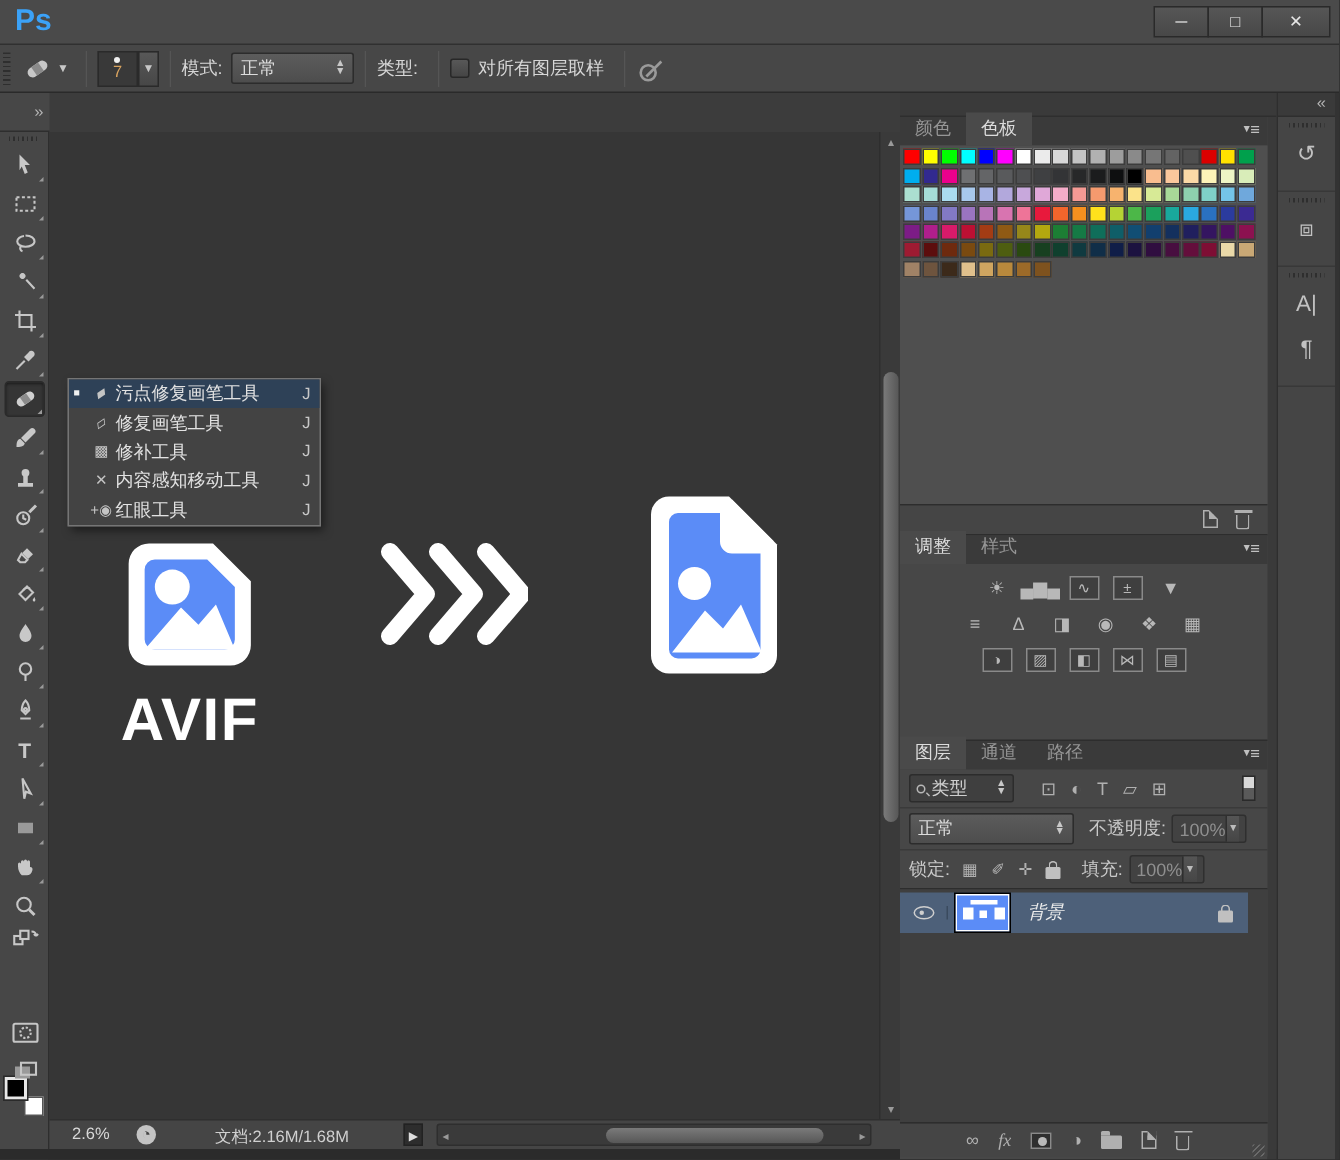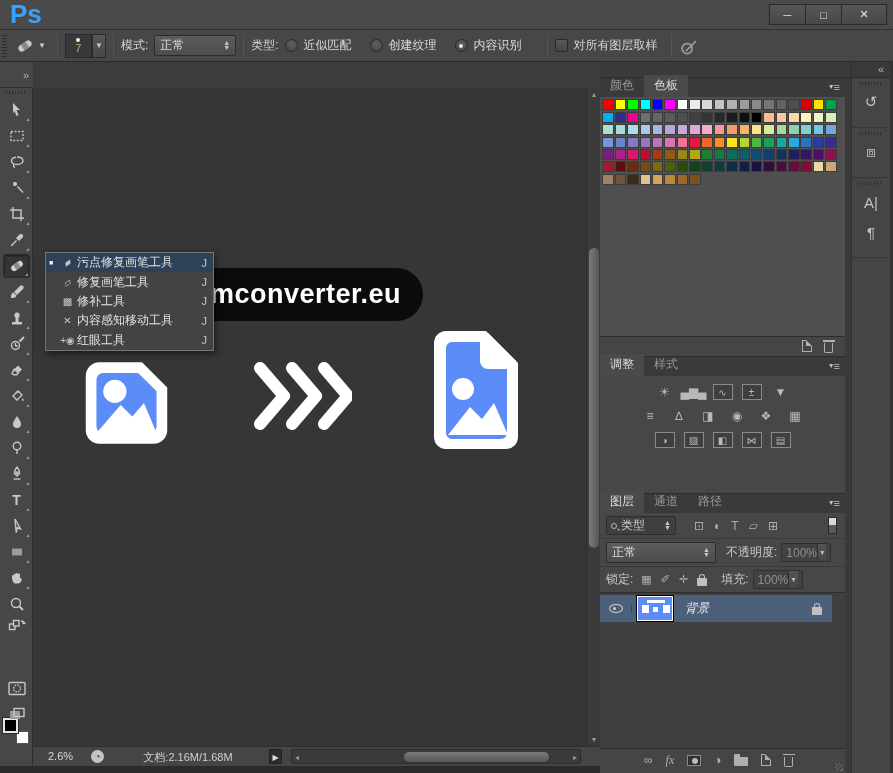--- a/index.html
+++ b/index.html
@@ -2,21 +2,21 @@
 <html><head>
 <meta charset="utf-8">
 <style>
   html,body{margin:0;padding:0;background:#2b2b2b;}
   *{box-sizing:border-box;font-family:"Liberation Sans","DejaVu Sans",sans-serif;}
   .app{position:relative;width:893px;height:773px;background:#3c3c3c;overflow:hidden;color:#dcdcdc;font-size:12px;}
   .abs{position:absolute;}
 
   
   #menubar{left:0;top:0;width:893px;height:30px;background:#4a4a4a;border-bottom:1px solid #303030;display:flex;align-items:center;}
-  #ps-logo{color:#3ba2f8;font-weight:bold;font-size:26px;margin:0 16px 0 10px;letter-spacing:0;}
+  #ps-logo{color:#3ba2f8;font-weight:bold;font-size:20px;margin:0 16px 0 10px;letter-spacing:0;}
   .menu-item{color:#e4e4e4;font-size:13px;padding:0 9px;line-height:30px;cursor:default;}
   #win-controls{position:absolute;right:6px;top:4px;display:flex;}
   .win-btn{width:37px;height:21px;border:1px solid #2a2a2a;background:linear-gradient(#565656,#484848);color:#e6e6e6;
            display:flex;align-items:center;justify-content:center;font-size:11px;margin-left:-1px;}
   .win-btn.close{width:46px;}
 
   
   #optionsbar{left:0;top:30px;width:893px;height:32px;background:#474747;border-bottom:1px solid #2a2a2a;display:flex;align-items:center;}
   .grip-v{width:5px;height:22px;margin:0 4px 0 2px;background:repeating-linear-gradient(#2e2e2e 0 1px,transparent 1px 3px);}
   .osep{width:1px;height:24px;background:#3a3a3a;border-right:1px solid #555;margin:0 7px;}
@@ -196,34 +196,20 @@
     <span class="opt-label">模式:</span>
     <span class="ps-select" style="width:82px">
       <span>正常</span>
       <span class="updown">
           <span>▲</span>
           <span>▼</span>
         </span>
     </span>
     <span class="osep"></span>
     <span class="opt-label">类型:</span>
-    <span id="type-radios" style="display:flex;align-items:center">
-        <span class="radio-opt">
-          <span class="radio-circle"></span>
-          <span>近似匹配</span>
-        </span>
-        <span class="radio-opt">
-          <span class="radio-circle"></span>
-          <span>创建纹理</span>
-        </span>
-        <span class="radio-opt">
-          <span class="radio-circle sel"></span>
-          <span>内容识别</span>
-        </span>
-      </span>
     <span class="osep"></span>
     <span class="checkbox"></span>
     <span class="opt-label">对所有图层取样</span>
     <span class="osep"></span>
     <svg class="ticon" width="20" height="20" viewBox="0 0 16 16">
       <circle cx="6.5" cy="10" r="4" stroke="#9a9a9a"></circle>
         <path d="M5,11.5 L13,3.5 l1,1 -8,8 z" fill="#9a9a9a" stroke="none"></path>
     </svg>
   </div>
 
@@ -368,30 +354,28 @@
     <div class="tool" style="top:614px">
         <svg class="ticon" width="18" height="15" viewBox="0 0 18 15">
           <rect x="2" y="4" width="10" height="8" fill="#9a9a9a" stroke="none"></rect>
           <rect x="6" y="1.5" width="10" height="8"></rect>
         </svg>
       </div>
   </div>
 
   <div id="canvas" class="abs">
     <div id="doc-image">
-      <div id="pill">
-        <span id="pill-text">mconverter.eu</span>
-      </div>
 
       <svg class="abs" style="left:33px;top:113px" width="97" height="100" viewBox="0 0 100 100">
         <path d="M20,8 H66 L92,34 V78 a14,14 0 0 1 -14,14 H22 a14,14 0 0 1 -14,-14 V22 a14,14 0 0 1 14,-14 z" fill="#fff"></path>
         <path d="M24,19 H62 L81,38 V74 a7,7 0 0 1 -7,7 H26 a7,7 0 0 1 -7,-7 V26 a7,7 0 0 1 7,-7 z" fill="#5b8cf7"></path>
         <circle cx="38" cy="38" r="12" fill="#fff"></circle>
         <path d="M19,81 L44,52 L56,64 L68,50 L81,81 z" fill="#fff"></path>
       </svg>
+      <div class="fmt-label" style="left:28px;top:218px;width:107px">AVIF</div>
 
       <svg class="abs" style="left:207px;top:120px" width="100" height="72" viewBox="0 0 100 72">
         <g stroke="#fff" stroke-width="12" fill="none" stroke-linecap="round" stroke-linejoin="round">
           <path d="M8,8 L32,36 L8,64"></path>
             <path d="M40,8 L64,36 L40,64"></path>
             <path d="M72,8 L96,36 L72,64"></path>
         </g>
       </svg>
 
       <svg class="abs" style="left:383px;top:87px" width="94" height="126" viewBox="0 0 94 126">

